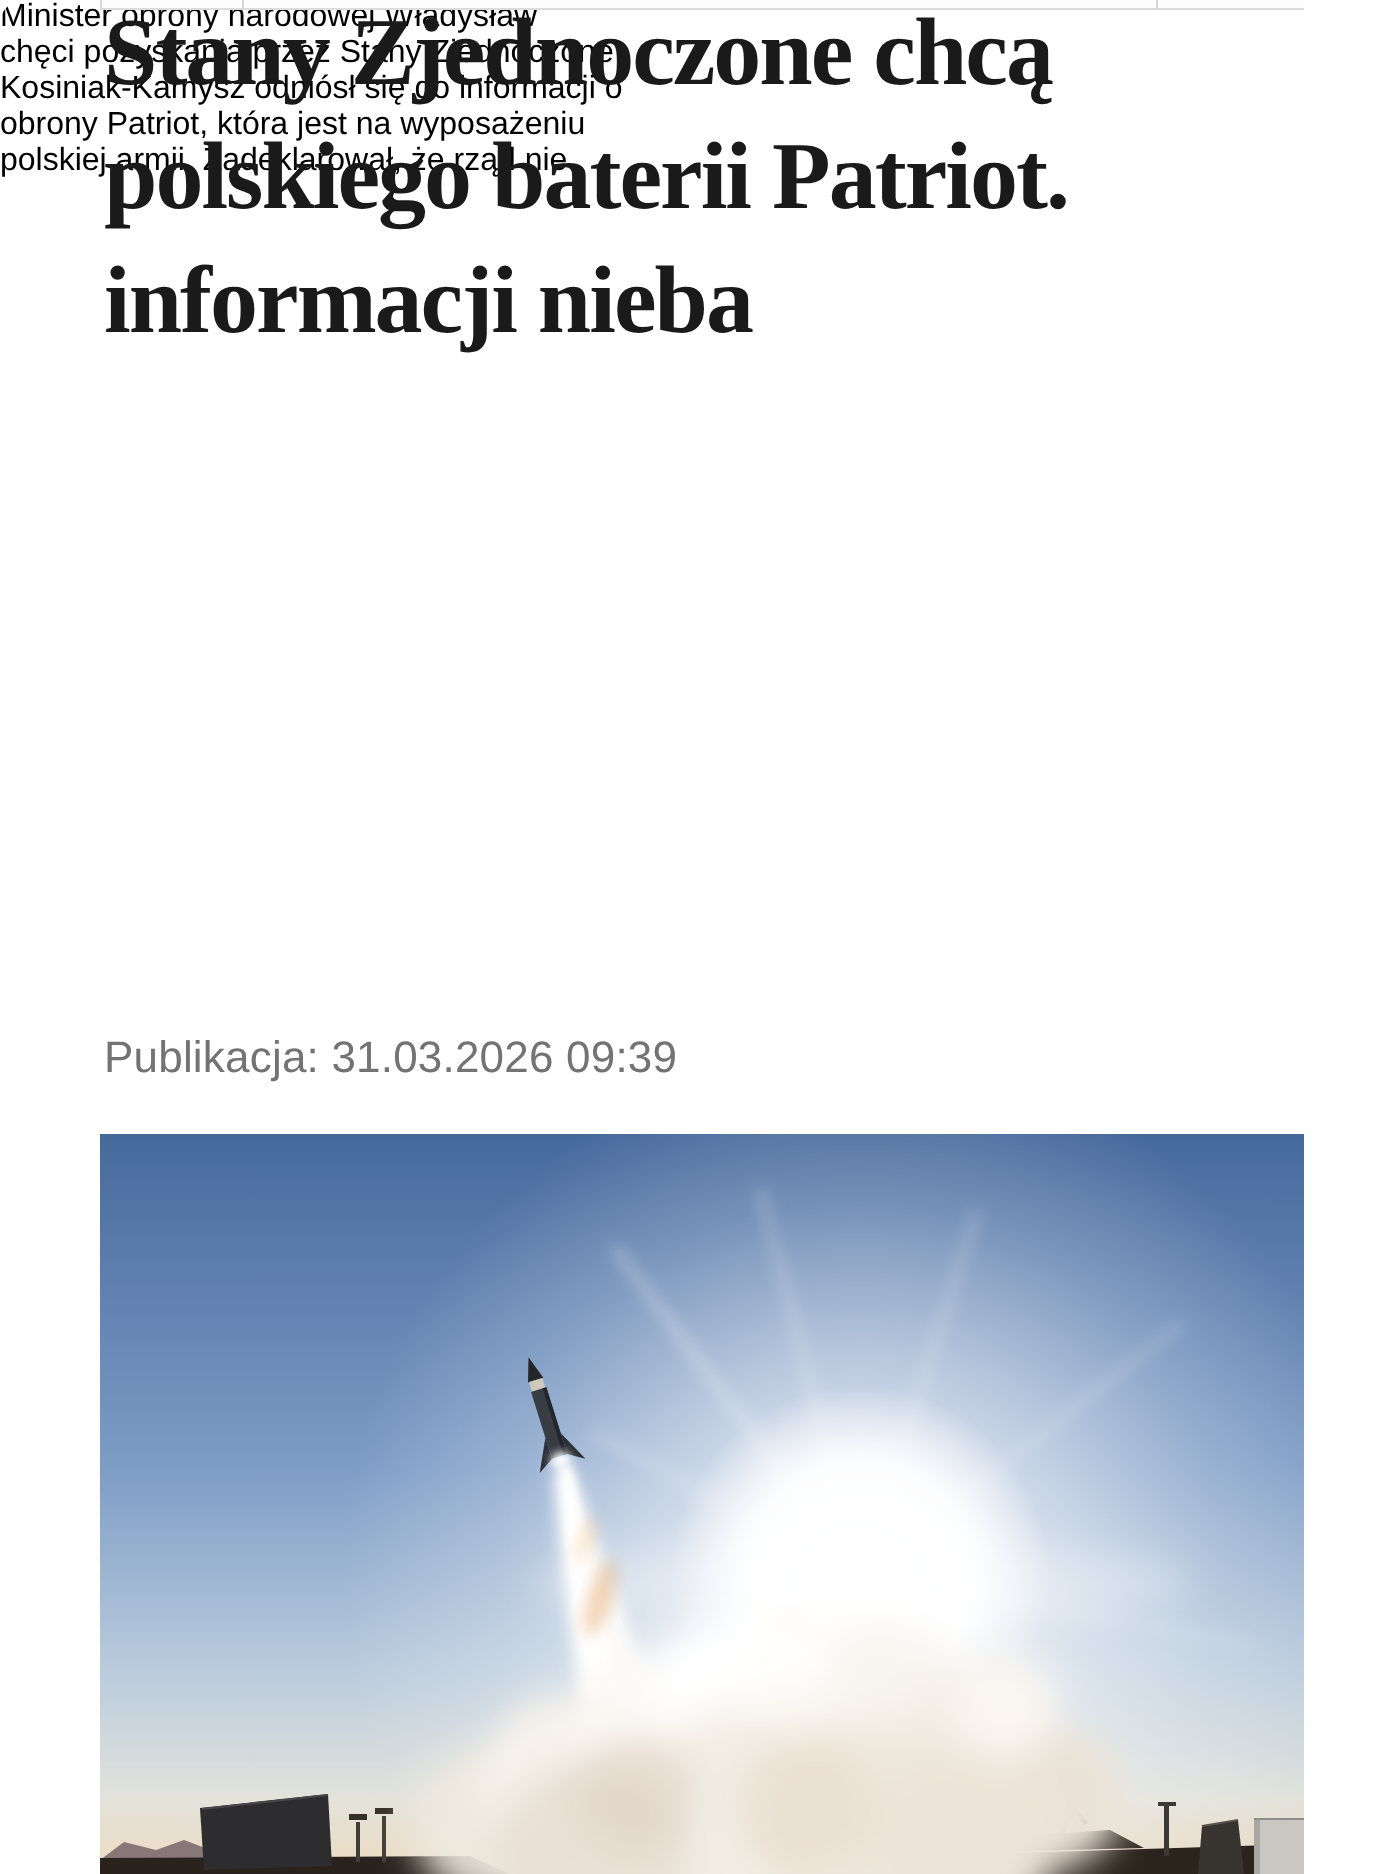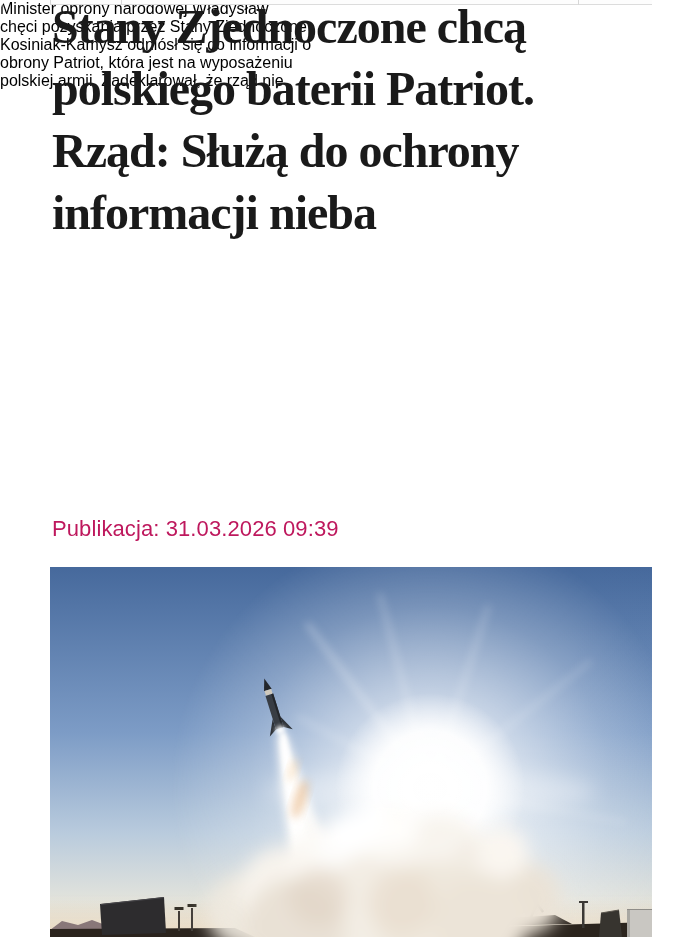--- a/index.html
+++ b/index.html
@@ -17,42 +17,41 @@
             font-family:"Liberation Serif", serif;font-weight:700;
             font-size:48px;line-height:62px;letter-spacing:-1px;color:#1a1a1a;}
   .headline div{white-space:nowrap;}
 
   
   .lead{position:absolute;left:52px;top:274px;width:608px;
         font-size:27px;line-height:34px;letter-spacing:-0.2px;color:#3e3e3e;}
 
   
   .pubdate{position:absolute;left:52px;top:516px;font-size:22px;line-height:26px;
-           color:#be185d;letter-spacing:0.1px;text-align:right;}
+           color:#737373;letter-spacing:0.1px;text-align:right;}
 
   
   .hero{position:absolute;left:50px;top:567px;width:602px;height:370px;margin:0;
         overflow:hidden;background:#6f8fbd;}
   .hero svg{display:block;}
 </style>
 </head>
 <body>
 
 <div class="page">
 
   <div class="top-strip"></div>
   <span class="top-tick tick-1"></span>
   <span class="top-tick tick-2"></span>
   <span class="top-tick tick-3"></span>
   <span class="top-tick tick-4"></span>
 
   <h1 class="headline" style="margin:0;">
     <div>Stany Zjednoczone chcą</div>
     <div>polskiego baterii Patriot.</div>
-    <div>Rząd: Służą do ochrony</div>
     <div>informacji nieba</div>
   </h1>
 
   <p class="lead" style="margin:0;">
     </p>
     <div>Minister obrony narodowej Władysław</div>
     <div>chęci pozyskania przez Stany Zjednoczone</div>
     <div>Kosiniak-Kamysz odniósł się do informacji o</div>
     <div>obrony Patriot, która jest na wyposażeniu</div>
     <div>polskiej armii. Zadeklarował, że rząd nie</div>

